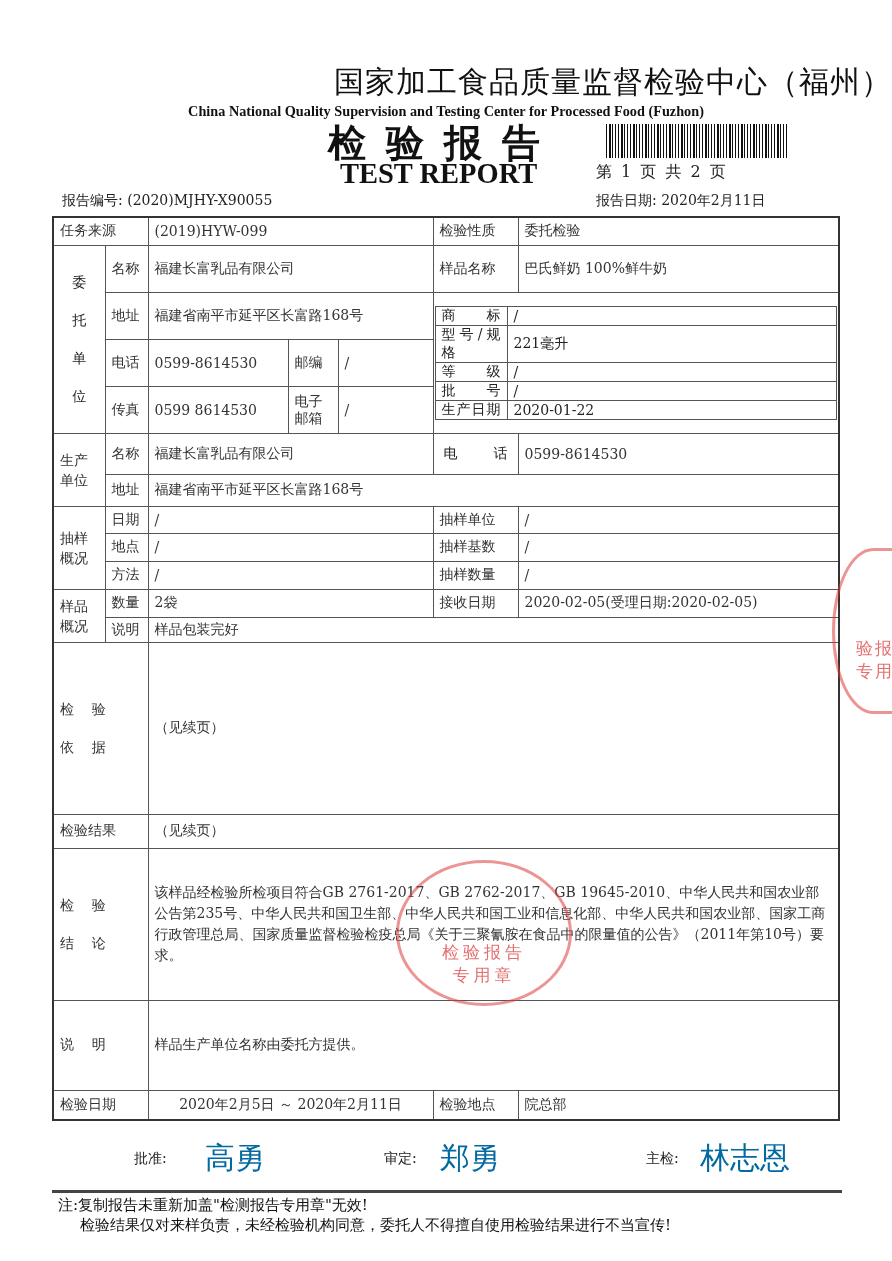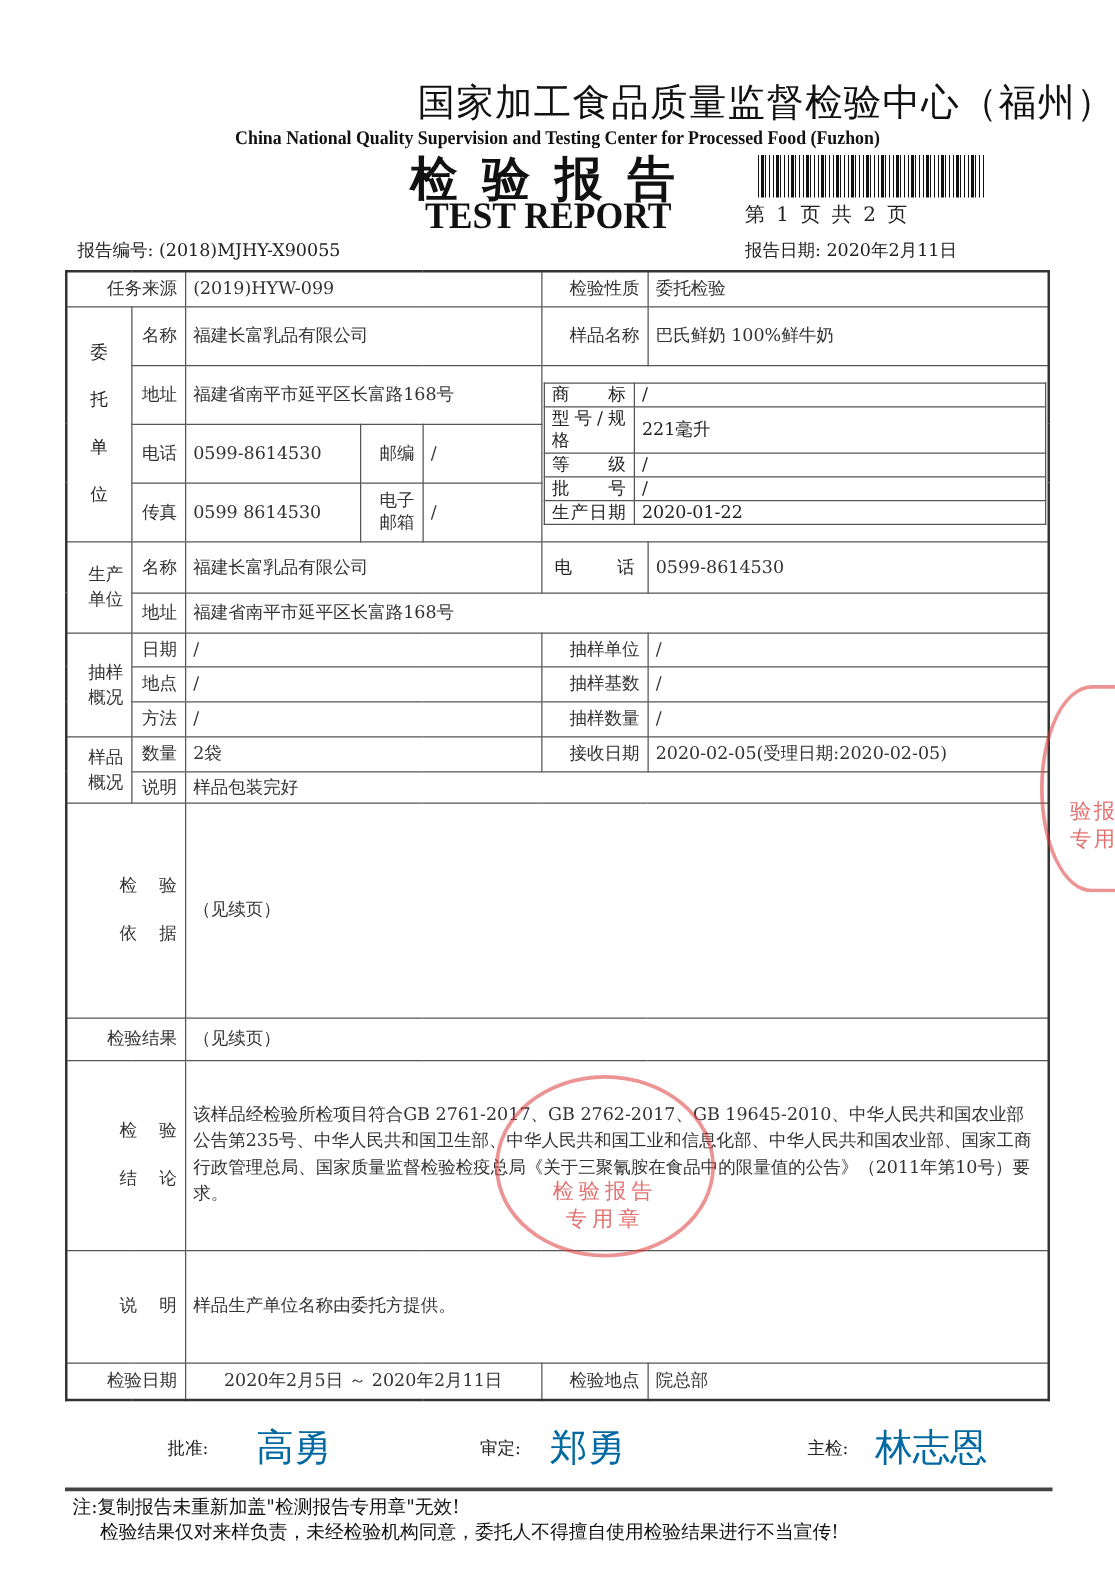--- a/index.html
+++ b/index.html
@@ -10,21 +10,21 @@
   .hdr-en { left:0; width:892px; top:102px; text-align:center; font-family:"Liberation Serif",serif; font-weight:bold; font-size:15.5px; color:#111; transform:scaleX(0.92); }
   .title-cn { left:328px; top:118px; font-size:38px; letter-spacing:20px; color:#111; font-weight:bold; }
   .title-en { left:340px; top:156px; font-family:"Liberation Serif",serif; font-weight:bold; font-size:30px; color:#111; transform:scaleX(0.95); transform-origin:left; }
   .barcode { left:606px; top:124px; width:182px; height:34px;
     background:repeating-linear-gradient(90deg,#111 0 1px,#fff 1px 3px,#111 3px 5px,#fff 5px 6px,#111 6px 7px,#fff 7px 9px,#111 9px 10px,#fff 10px 12px); }
   .page-no { left:596px; top:162px; font-size:16px; letter-spacing:2px; }
   .meta { top:192px; font-size:14px; }
   table.rep { position:absolute; left:52px; top:216px; width:788px; border-collapse:collapse; font-size:14px; }
   table.rep td { border:1.5px solid #555; padding:0 6px; vertical-align:middle; }
   table.rep { border:2px solid #333; }
-  .lbl { text-align:right; color:#333; }
+  .lbl { text-align:left; color:#333; }
   .lbl-j { text-align:justify; text-align-last:justify; }
   .v { color:#333;margin-left:23px; }
   .vert { text-align:center; line-height:38px; }
   .subinner { padding:1px !important; }
   .inner { border-collapse:collapse; width:100%; }
   .inner td { border:none; padding:3px 6px; }
   .sig { top:1150px; font-size:14px; }
   .sign { font-family:"DejaVu Serif",serif; font-size:30px; color:#0369a1; }
   .rule { left:52px; width:790px; top:1190px; height:3px; background:#444; }
   .note { left:58px; font-size:15px; color:#111; }
@@ -37,21 +37,21 @@
 
 <div class="abs hdr-cn">国家加工食品质量监督检验中心（福州）</div>
 <div class="abs hdr-en">China National Quality Supervision and Testing Center for Processed Food (Fuzhon)</div>
 <div class="abs title-cn">检验报告</div>
 <div class="abs title-en">TEST REPORT</div>
 <div class="abs barcode"></div>
 <div class="abs page-no">第 1 页  共 2 页</div>
 
 <div class="abs meta" style="left:62px;">
   <span>报告编号:</span>
-  <span>(2018)MJHY-X90055</span>
+  <span>(2020)MJHY-X90055</span>
 </div>
 <div class="abs meta" style="left:596px;">
   <span>报告日期:</span>
   <span>2020年2月11日</span>
 </div>
 
 <table class="rep">
   <colgroup>
     <col style="width:52px">
       <col style="width:43px">

